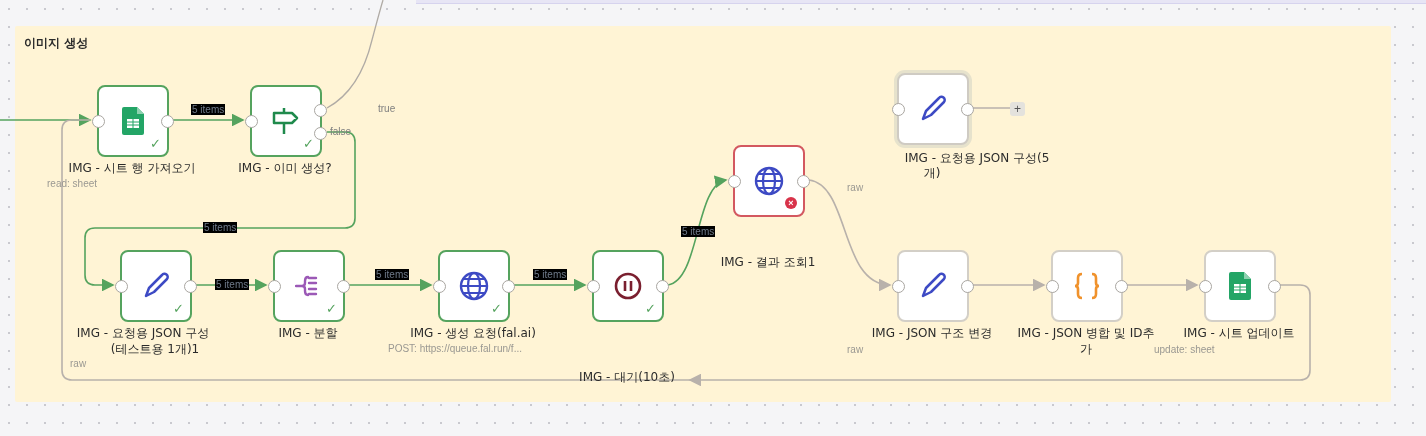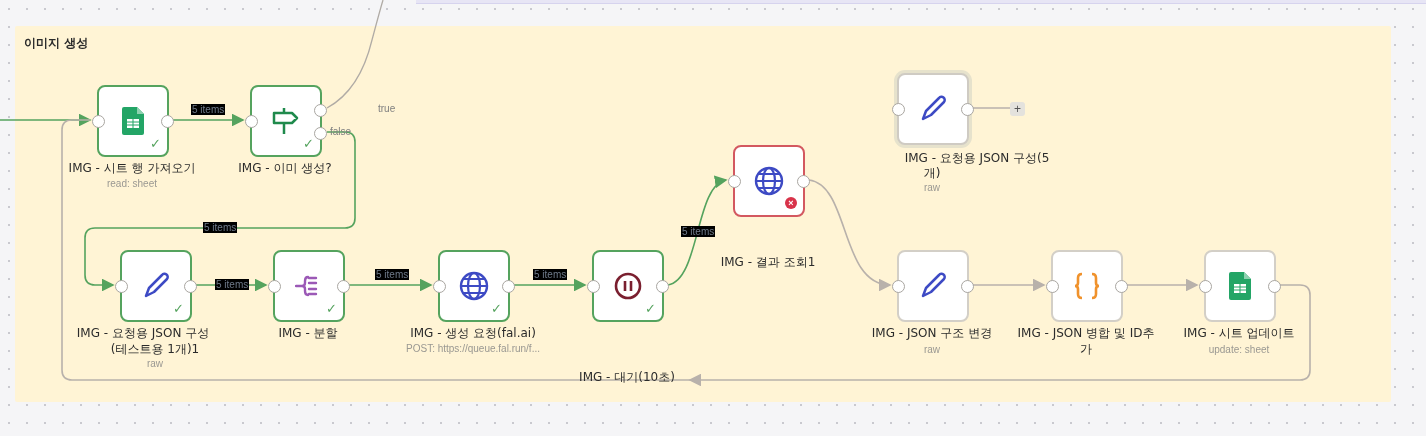--- a/index.html
+++ b/index.html
@@ -15,21 +15,21 @@
   .node{position:absolute;width:68px;height:68px;background:#fff;border:2px solid #d3cfc7;border-radius:8px;box-sizing:content-box;}
   .node.ok{border-color:#55a35e;}
   .node.err{border-color:#d35860;}
   .node.sel{box-shadow:0 0 0 3px #e6e2cc;border-color:#cfcbc3;}
   .node .icon{position:absolute;left:50%;top:50%;transform:translate(-50%,-50%);}
   .handle{position:absolute;width:11px;height:11px;background:#fff;border:1px solid #a9a6a1;border-radius:50%;top:28px;}
   .handle.in{left:-7px;} .handle.out{right:-7px;}
   .check{position:absolute;right:6px;bottom:4px;font-size:13px;color:#55a35e;}
   .errbadge{position:absolute;right:6px;bottom:6px;width:12px;height:12px;border-radius:50%;background:#d8334a;color:#fff;font-size:9px;line-height:12px;text-align:center;font-weight:bold;}
   .label{position:absolute;width:150px;text-align:center;font-size:12px;color:#2b2b2b;line-height:16px;font-family:"DejaVu Sans",sans-serif;}
-  .sub{position:absolute;width:170px;text-align:center;font-size:10px;color:#9a9892;}
+  .sub{position:absolute;width:170px;font-size:10px;color:#9a9892;}
   .elabel{position:absolute;font-size:10px;color:#6f7a8a;background:#000000;padding:0 1px;}
   .branch{position:absolute;font-size:10px;color:#7f7f7f;}
   .plus{position:absolute;left:1010px;top:102px;width:15px;height:14px;background:#e4e2dd;border-radius:3px;font-size:12px;line-height:14px;text-align:center;color:#555;}
 </style>
 </head>
 <body>
 
 <div class="topbar"></div>
 <div class="sticky">
   <div class="sticky-title">이미지 생성</div>

